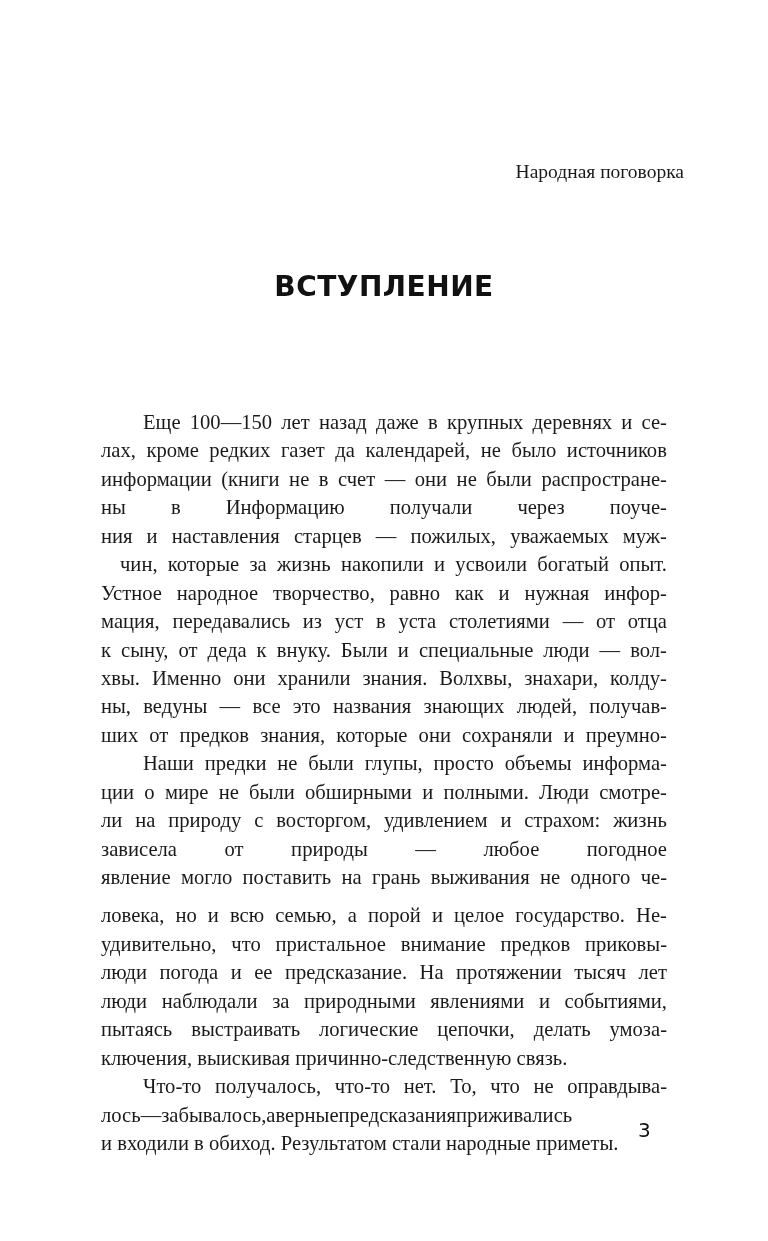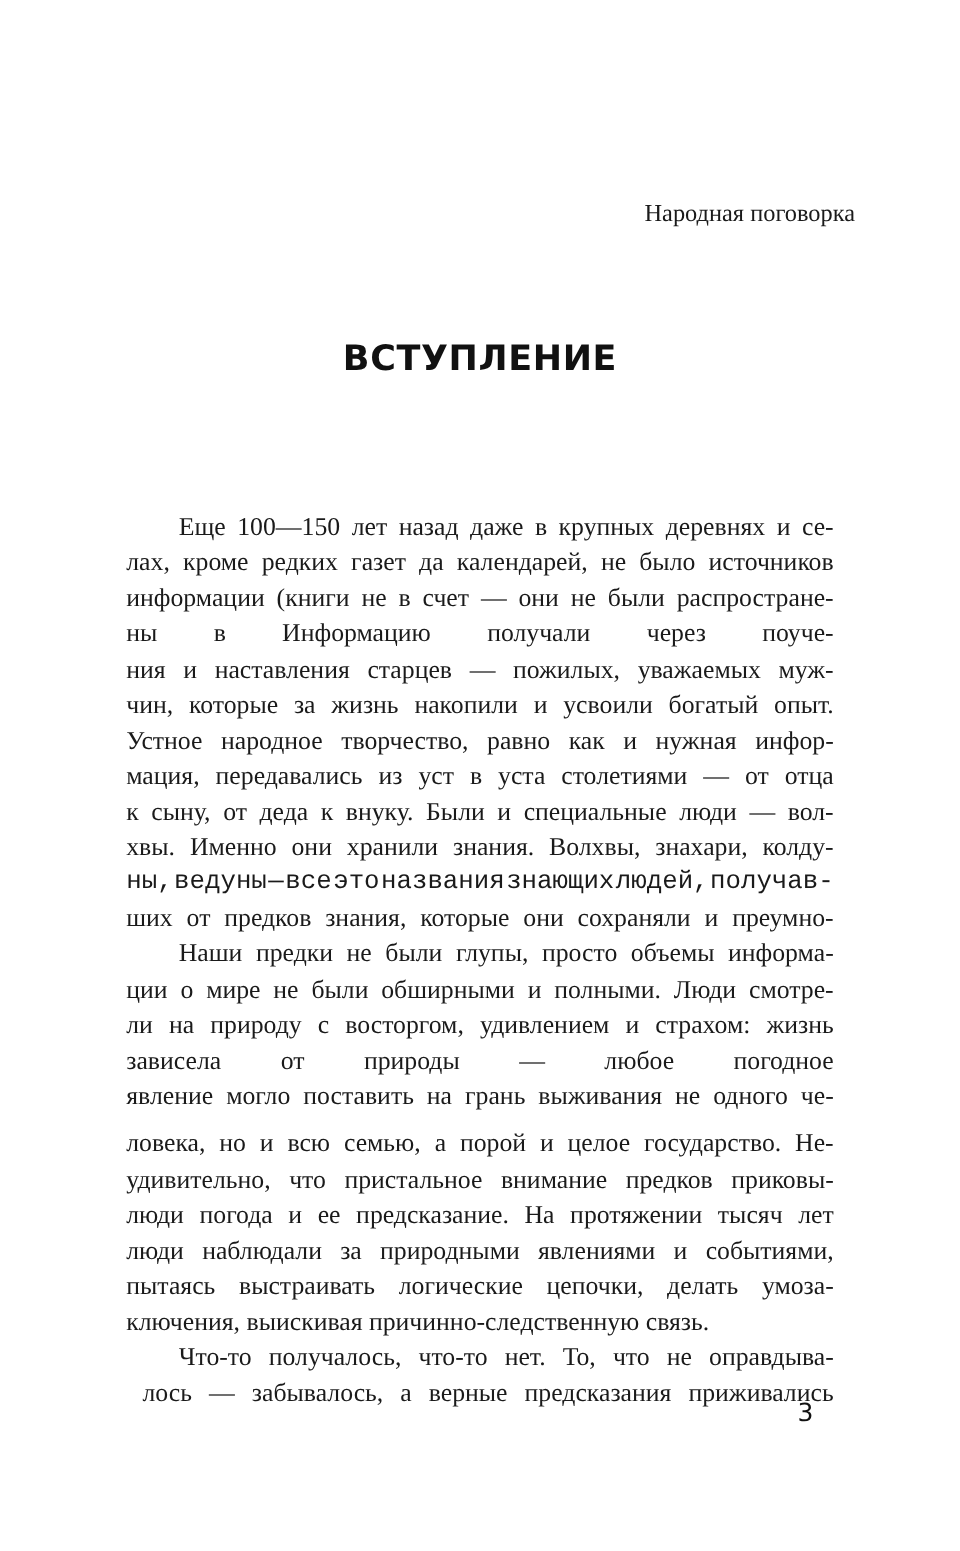--- a/index.html
+++ b/index.html
@@ -126,21 +126,21 @@
   <span class="line" style="display: flex; justify-content: space-between;">
       <span>ния</span>
       <span>и</span>
       <span>наставления</span>
       <span>старцев</span>
       <span>—</span>
       <span>пожилых,</span>
       <span>уважаемых</span>
       <span>муж-</span>
     </span>
-  <span class="line" style="display: flex; justify-content: space-between;">
+  <span class="line" style="display: flex; justify-content: space-between; margin-left: 19px;">
       <span>чин,</span>
       <span>которые</span>
       <span>за</span>
       <span>жизнь</span>
       <span>накопили</span>
       <span>и</span>
       <span>усвоили</span>
       <span>богатый</span>
       <span>опыт.</span>
     </span>
@@ -183,21 +183,21 @@
   <span class="line" style="display: flex; justify-content: space-between;">
       <span>хвы.</span>
       <span>Именно</span>
       <span>они</span>
       <span>хранили</span>
       <span>знания.</span>
       <span>Волхвы,</span>
       <span>знахари,</span>
       <span>колду-</span>
     </span>
-  <span class="line" style="display: flex; justify-content: space-between; font-family: Liberation Mono, monospace;">
+  <span class="line" style="display: flex; justify-content: space-between;">
       <span>ны,</span>
       <span>ведуны</span>
       <span>—</span>
       <span>все</span>
       <span>это</span>
       <span>названия</span>
       <span>знающих</span>
       <span>людей,</span>
       <span>получав-</span>
     </span>
@@ -319,24 +319,25 @@
   <span class="line indent" style="display: flex; justify-content: space-between;">
       <span>Что-то</span>
       <span>получалось,</span>
       <span>что-то</span>
       <span>нет.</span>
       <span>То,</span>
       <span>что</span>
       <span>не</span>
       <span>оправдыва-</span>
     </span>
-  <span class="line" style="display: flex; justify-content: space-between; margin-left: 13px;">
+  <span class="line" style="display: flex; ">
       <span>лось</span>
       <span>—</span>
       <span>забывалось,</span>
       <span>а</span>
       <span>верные</span>
       <span>предсказания</span>
       <span>приживались</span>
     </span>
+  <span class="line last">и входили в обиход. Результатом стали народные приметы.</span>
 </div>
 
 <div class="page-number">3</div>
 
 </body></html>

